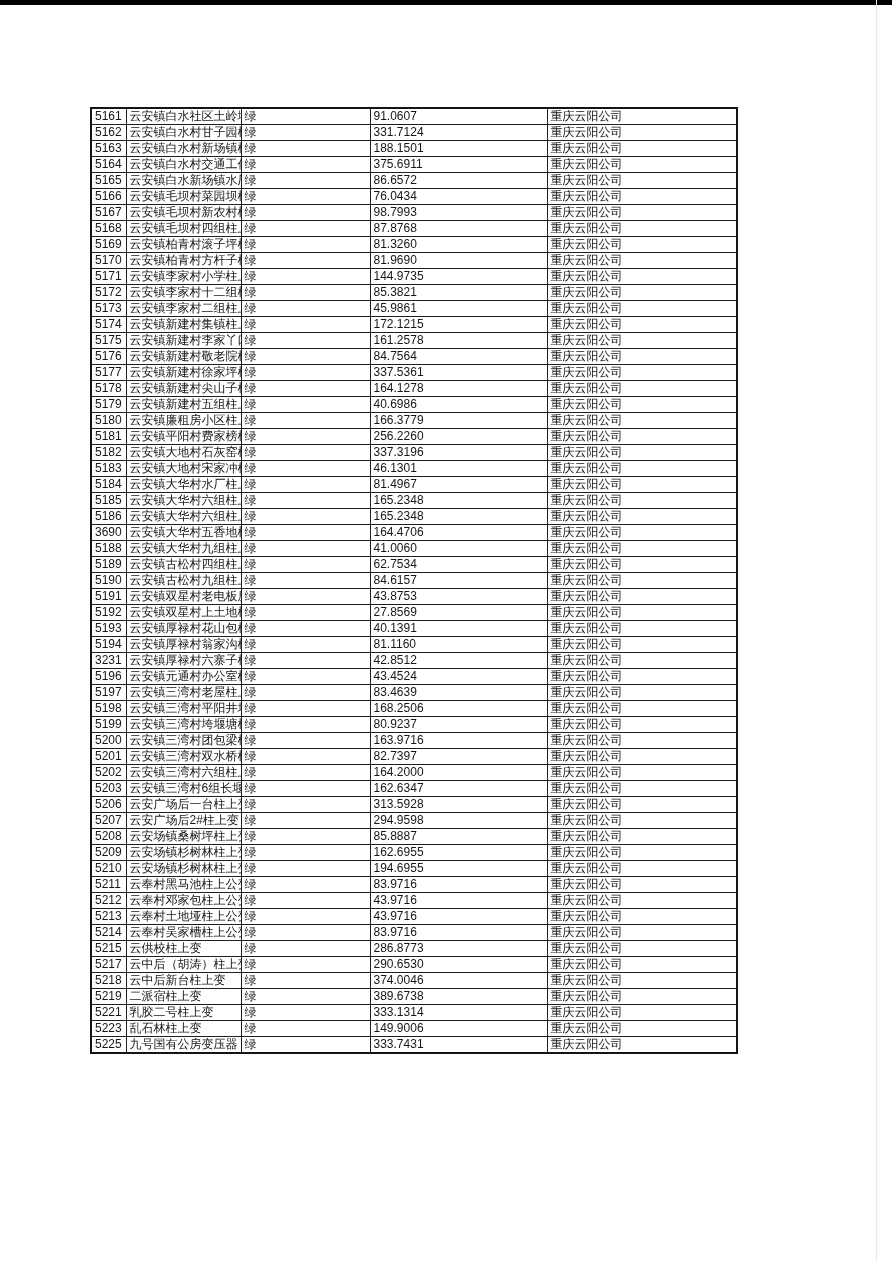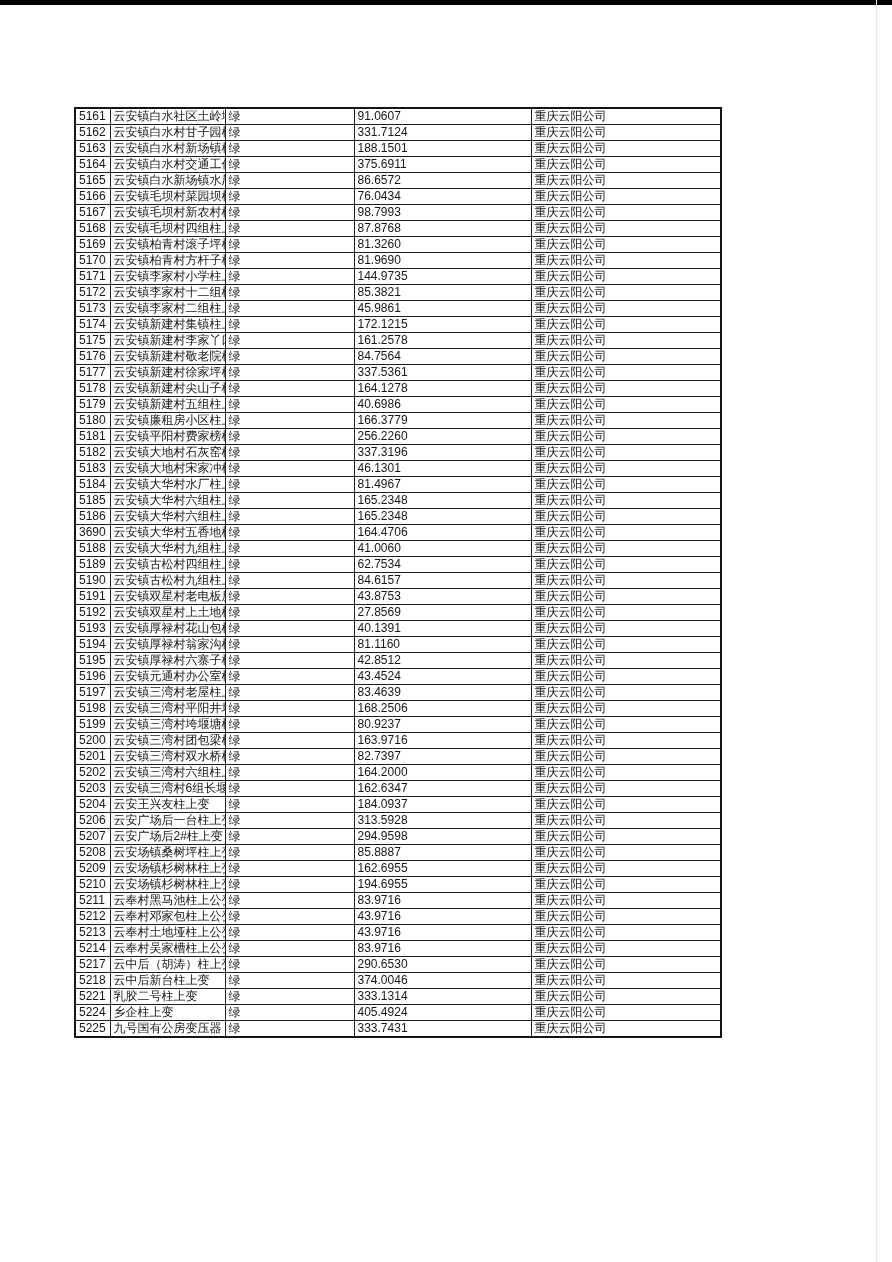--- a/index.html
+++ b/index.html
@@ -14,21 +14,21 @@
     position:absolute; top:0; left:0;
     width:892px; height:5px;
     background:#000000;
   }
   .edge-line {
     position:absolute; top:0; left:876px;
     width:1px; height:1262px;
     background:#e9e9e9;
   }
   table.datagrid {
-    position:absolute; left:74px; top:107px;
+    position:absolute; left:90px; top:107px;
     width:646px;
     border-collapse:collapse;
     table-layout:fixed;
     border:2px solid #141414;
   }
   table.datagrid td {
     border:1px solid #1f1f1f;
     height:15px;
     padding:0 2px 0 3px;
     font-size:12px;
@@ -293,21 +293,21 @@
           <td class="c4">重庆云阳公司</td>
         </tr>
         <tr>
           <td class="c0">5194</td>
           <td class="c1">云安镇厚禄村翁家沟柱上变</td>
           <td class="c2">绿</td>
           <td class="c3">81.1160</td>
           <td class="c4">重庆云阳公司</td>
         </tr>
         <tr>
-          <td class="c0">5195</td>
+          <td class="c0">3231</td>
           <td class="c1">云安镇厚禄村六寨子柱上变</td>
           <td class="c2">绿</td>
           <td class="c3">42.8512</td>
           <td class="c4">重庆云阳公司</td>
         </tr>
         <tr>
           <td class="c0">5196</td>
           <td class="c1">云安镇元通村办公室柱上变</td>
           <td class="c2">绿</td>
           <td class="c3">43.4524</td>
@@ -356,27 +356,20 @@
           <td class="c4">重庆云阳公司</td>
         </tr>
         <tr>
           <td class="c0">5203</td>
           <td class="c1">云安镇三湾村6组长堰塘柱上变</td>
           <td class="c2">绿</td>
           <td class="c3">162.6347</td>
           <td class="c4">重庆云阳公司</td>
         </tr>
         <tr>
-          <td class="c0">5204</td>
-          <td class="c1">云安王兴友柱上变</td>
-          <td class="c2">绿</td>
-          <td class="c3">184.0937</td>
-          <td class="c4">重庆云阳公司</td>
-        </tr>
-        <tr>
           <td class="c0">5206</td>
           <td class="c1">云安广场后一台柱上变</td>
           <td class="c2">绿</td>
           <td class="c3">313.5928</td>
           <td class="c4">重庆云阳公司</td>
         </tr>
         <tr>
           <td class="c0">5207</td>
           <td class="c1">云安广场后2#柱上变</td>
           <td class="c2">绿</td>
@@ -426,45 +419,59 @@
           <td class="c4">重庆云阳公司</td>
         </tr>
         <tr>
           <td class="c0">5214</td>
           <td class="c1">云奉村吴家槽柱上公变100</td>
           <td class="c2">绿</td>
           <td class="c3">83.9716</td>
           <td class="c4">重庆云阳公司</td>
         </tr>
         <tr>
+          <td class="c0">5215</td>
+          <td class="c1">云供校柱上变</td>
+          <td class="c2">绿</td>
+          <td class="c3">286.8773</td>
+          <td class="c4">重庆云阳公司</td>
+        </tr>
+        <tr>
           <td class="c0">5217</td>
           <td class="c1">云中后（胡涛）柱上变</td>
           <td class="c2">绿</td>
           <td class="c3">290.6530</td>
           <td class="c4">重庆云阳公司</td>
         </tr>
         <tr>
           <td class="c0">5218</td>
           <td class="c1">云中后新台柱上变</td>
           <td class="c2">绿</td>
           <td class="c3">374.0046</td>
           <td class="c4">重庆云阳公司</td>
         </tr>
         <tr>
+          <td class="c0">5219</td>
+          <td class="c1">二派宿柱上变</td>
+          <td class="c2">绿</td>
+          <td class="c3">389.6738</td>
+          <td class="c4">重庆云阳公司</td>
+        </tr>
+        <tr>
           <td class="c0">5221</td>
           <td class="c1">乳胶二号柱上变</td>
           <td class="c2">绿</td>
           <td class="c3">333.1314</td>
           <td class="c4">重庆云阳公司</td>
         </tr>
         <tr>
-          <td class="c0">5224</td>
-          <td class="c1">乡企柱上变</td>
-          <td class="c2">绿</td>
-          <td class="c3">405.4924</td>
+          <td class="c0">5223</td>
+          <td class="c1">乱石林柱上变</td>
+          <td class="c2">绿</td>
+          <td class="c3">149.9006</td>
           <td class="c4">重庆云阳公司</td>
         </tr>
         <tr>
           <td class="c0">5225</td>
           <td class="c1">九号国有公房变压器</td>
           <td class="c2">绿</td>
           <td class="c3">333.7431</td>
           <td class="c4">重庆云阳公司</td>
         </tr>
       </tbody>

